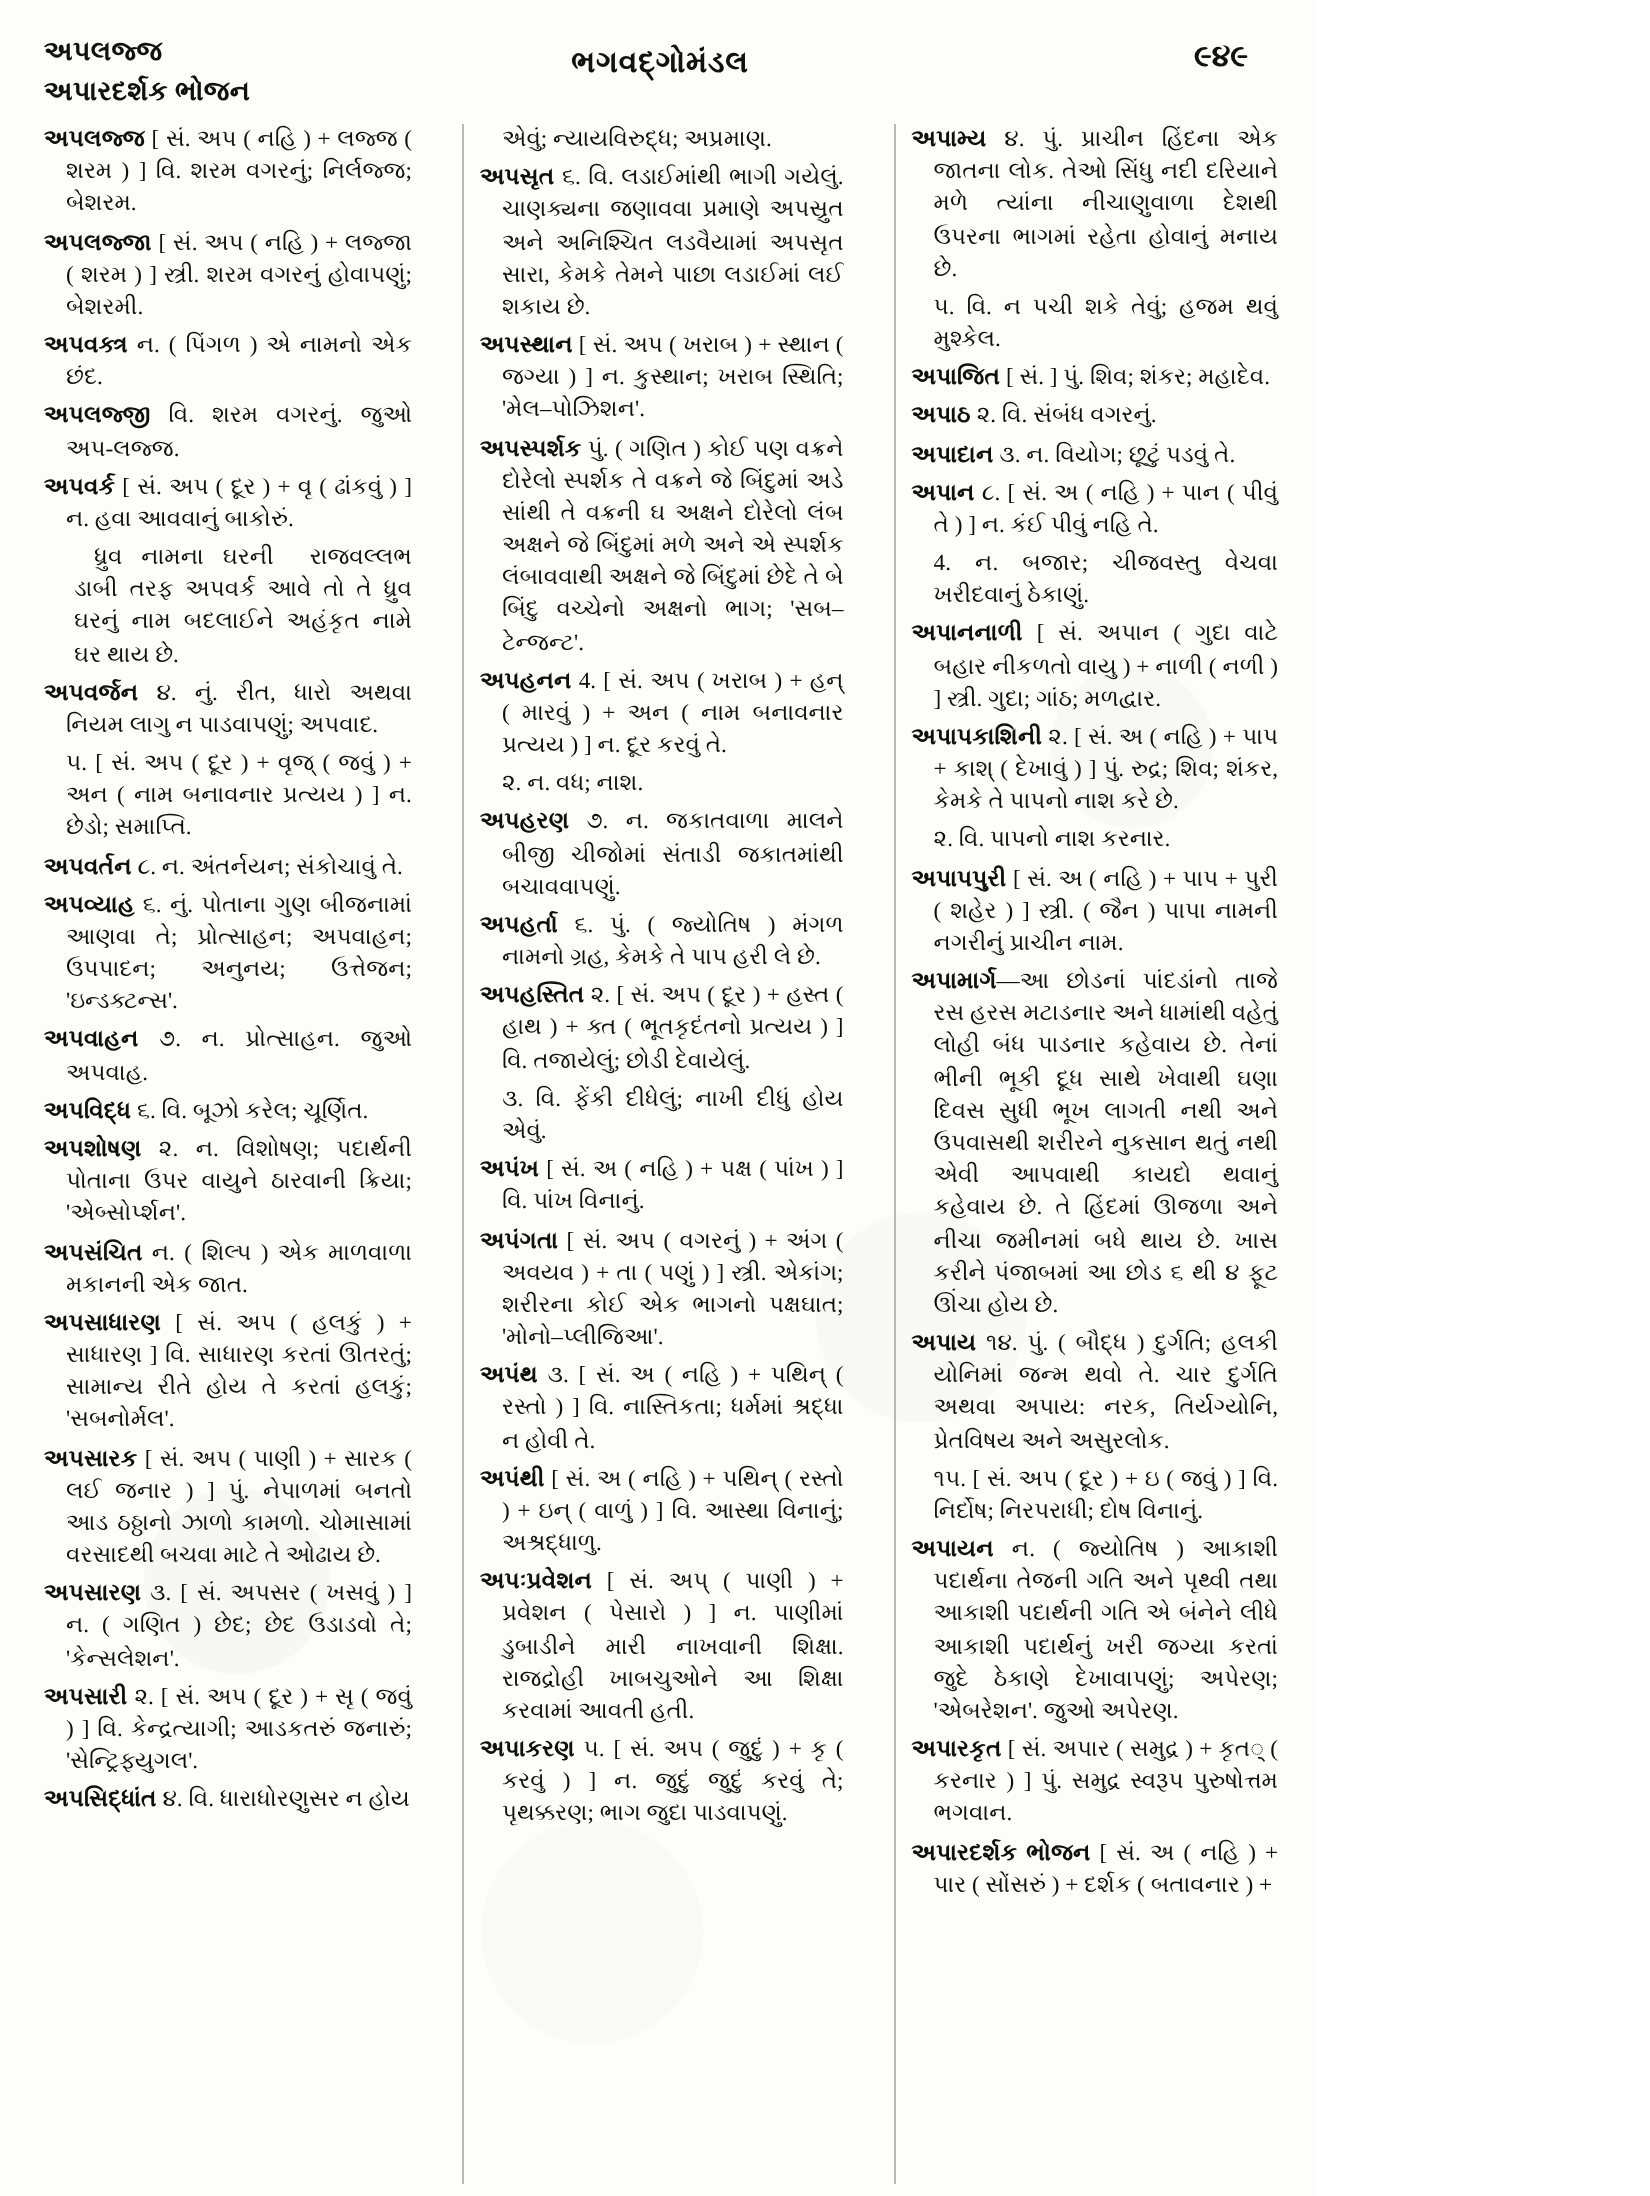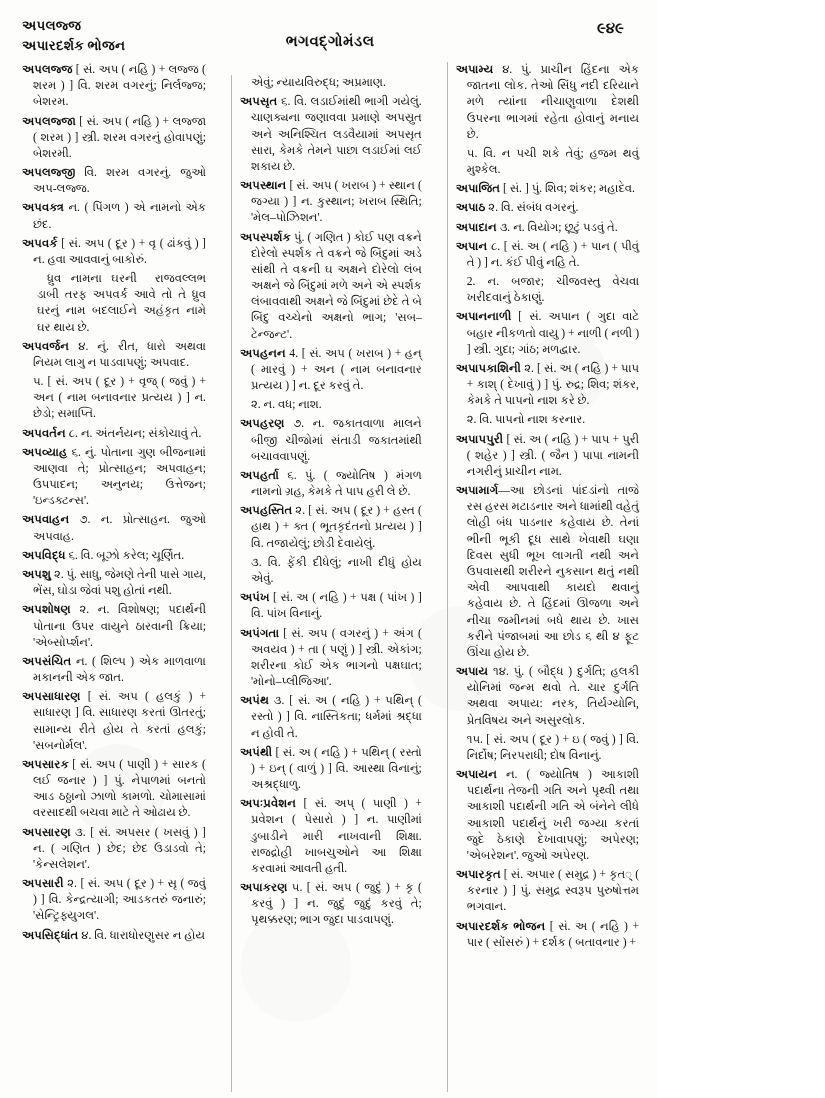--- a/index.html
+++ b/index.html
@@ -41,21 +41,21 @@
     font-size: 13.5px;
     font-weight: bold;
     color: #111;
     line-height: 1.45;
     letter-spacing: .2px;
   }
   .rh-left .rh-l2 { display: block; }
   .rh-center {
     position: absolute;
     left: 0; right: 0;
-    top: 17px;
+    top: 7px;
     text-align: center;
     font-size: 15px;
     font-weight: bold;
     color: #111;
     letter-spacing: .4px;
   }
   .rh-right {
     position: absolute;
     right: 18px;
     top: 4px;
@@ -80,21 +80,21 @@
     box-sizing: border-box;
     padding: 0 9px 0 8px;
     font-size: 11.6px;
     line-height: 1.395;
     color: #100f0f;
     text-align: justify;
     text-justify: inter-word;
     overflow: hidden;
   }
   .col.c1 { width: 272px; }
-  .col.c2 { width: 270px; border-left: 1px solid #b9b9b9; margin-top: 13px; }
+  .col.c2 { width: 270px; border-left: 1px solid #b9b9b9; }
   .col.c3 { width: 272px; border-left: 1px solid #b9b9b9; }
 
   .entry {
     margin: 0 0 3.0px 0;
     padding-left: 11px;
     text-indent: -11px;
   }
   .entry + .entry { margin-top: 3.0px; }
   .hw {
     font-weight: bold;
@@ -128,32 +128,31 @@
       <span class="rh-l2">અપારદર્શક ભોજન</span>
     </div>
     <div class="rh-center">ભગવદ્ગોમંડલ</div>
     <div class="rh-right">૯૪૯</div>
   </div>
 
   <div class="columns">
     <div class="col c1">
         <p class="entry"><span class="hw">અપલજ્જ</span><span> [ સં. અપ ( નહિ ) + લજ્જ ( શરમ ) ] વિ. શરમ વગરનું; નિર્લજ્જ; બેશરમ.</span></p>
         <p class="entry"><span class="hw">અપલજ્જા</span><span> [ સં. અપ ( નહિ ) + લજ્જા ( શરમ ) ] સ્ત્રી. શરમ વગરનું હોવાપણું; બેશરમી.</span></p>
+        <p class="entry"><span class="hw">અપવક્ત્ર</span><span> ન. ( પિંગળ ) એ નામનો એક છંદ.</span></p>
         <p class="entry"><span class="hw">અપલજ્જી</span><span> વિ. શરમ વગરનું. જુઓ અપ-લજ્જ.</span></p>
-        <p class="entry"><span class="hw">અપવક્ત્ર</span><span> ન. ( પિંગળ ) એ નામનો એક છંદ.</span></p>
         <p class="entry"><span class="hw">અપવર્ક</span><span> [ સં. અપ ( દૂર ) + વૃ ( ઢાંકવું ) ] ન. હવા આવવાનું બાકોરું.</span></p>
         <p class="quote"><span class="cite">રાજવલ્લભ</span><span>ધ્રુવ નામના ઘરની ડાબી તરફ અપવર્ક આવે તો તે ધ્રુવ ઘરનું નામ બદલાઈને અહંકૃત નામે ઘર થાય છે.</span></p>
         <div class="clear"></div>
         <p class="entry"><span class="hw">અપવર્જન</span><span> ૪. નું. રીત, ધારો અથવા નિયમ લાગુ ન પાડવાપણું; અપવાદ.</span></p>
         <p class="sense">૫. [ સં. અપ ( દૂર ) + વૃજ્ ( જવું ) + અન ( નામ બનાવનાર પ્રત્યય ) ] ન. છેડો; સમાપ્તિ.</p>
         <p class="entry"><span class="hw">અપવર્તન</span><span> ૮. ન. અંતર્નયન; સંકોચાવું તે.</span></p>
         <p class="entry"><span class="hw">અપવ્યાહ</span><span> ૬. નું. પોતાના ગુણ બીજનામાં આણવા તે; પ્રોત્સાહન; અપવાહન; ઉપપાદન; અનુનય; ઉત્તેજન; 'ઇન્ડક્ટન્સ'.</span></p>
         <p class="entry"><span class="hw">અપવાહન</span><span> ૭. ન. પ્રોત્સાહન. જુઓ અપવાહ.</span></p>
         <p class="entry"><span class="hw">અપવિદ્ધ</span><span> ૬. વિ. બૂઝો કરેલ; ચૂર્ણિત.</span></p>
-        <p class="entry"><span class="hw">અપશુ</span><span> ૨. પું. સાધુ, જેમણે તેની પાસે ગાય, ભેંસ, ઘોડા જેવાં પશુ હોતાં નથી.</span></p>
         <p class="entry"><span class="hw">અપશોષણ</span><span> ૨. ન. વિશોષણ; પદાર્થની પોતાના ઉપર વાયુને ઠારવાની ક્રિયા; 'એબ્સોર્પ્શન'.</span></p>
         <p class="entry"><span class="hw">અપસંચિત</span><span> ન. ( શિલ્પ ) એક માળવાળા મકાનની એક જાત.</span></p>
         <p class="entry"><span class="hw">અપસાધારણ</span><span> [ સં. અપ ( હલકું ) + સાધારણ ] વિ. સાધારણ કરતાં ઊતરતું; સામાન્ય રીતે હોય તે કરતાં હલકું; 'સબનોર્મલ'.</span></p>
         <p class="entry"><span class="hw">અપસારક</span><span> [ સં. અપ ( પાણી ) + સારક ( લઈ જનાર ) ] પું. નેપાળમાં બનતો આડ ઠઠ્ઠાનો ઝાળો કામળો. ચોમાસામાં વરસાદથી બચવા માટે તે ઓઢાય છે.</span></p>
         <p class="entry"><span class="hw">અપસારણ</span><span> ૩. [ સં. અપસર ( ખસવું ) ] ન. ( ગણિત ) છેદ; છેદ ઉડાડવો તે; 'કેન્સલેશન'.</span></p>
         <p class="entry"><span class="hw">અપસારી</span><span> ૨. [ સં. અપ ( દૂર ) + સૃ ( જવું ) ] વિ. કેન્દ્રત્યાગી; આડકતરું જનારું; 'સેન્ટ્રિફ્યુગલ'.</span></p>
         <p class="entry"><span class="hw">અપસિદ્ધાંત</span><span> ૪. વિ. ધારાધોરણુસર ન હોય</span></p>
       </div>
     <div class="col c2">
         <p class="sense">એવું; ન્યાયવિરુદ્ધ; અપ્રમાણ.</p>
@@ -174,21 +173,21 @@
         <p class="entry"><span class="hw">અપઃપ્રવેશન</span><span> [ સં. અપ્ ( પાણી ) + પ્રવેશન ( પેસારો ) ] ન. પાણીમાં ડુબાડીને મારી નાખવાની શિક્ષા. રાજદ્રોહી ખાબચુઓને આ શિક્ષા કરવામાં આવતી હતી.</span></p>
         <p class="entry"><span class="hw">અપાકરણ</span><span> ૫. [ સં. અપ ( જુદું ) + કૃ ( કરવું ) ] ન. જુદું જુદું કરવું તે; પૃથક્કરણ; ભાગ જુદા પાડવાપણું.</span></p>
       </div>
     <div class="col c3">
         <p class="entry"><span class="hw">અપામ્ય</span><span> ૪. પું. પ્રાચીન હિંદના એક જાતના લોક. તેઓ સિંધુ નદી દરિયાને મળે ત્યાંના નીચાણુવાળા દેશથી ઉપરના ભાગમાં રહેતા હોવાનું મનાય છે.</span></p>
         <p class="sense">૫. વિ. ન પચી શકે તેવું; હજમ થવું મુશ્કેલ.</p>
         <p class="entry"><span class="hw">અપાજિત</span><span> [ સં. ] પું. શિવ; શંકર; મહાદેવ.</span></p>
         <p class="entry"><span class="hw">અપાઠ</span><span> ૨. વિ. સંબંધ વગરનું.</span></p>
         <p class="entry"><span class="hw">અપાદાન</span><span> ૩. ન. વિયોગ; છૂટું પડવું તે.</span></p>
         <p class="entry"><span class="hw">અપાન</span><span> ૮. [ સં. અ ( નહિ ) + પાન ( પીવું તે ) ] ન. કંઈ પીવું નહિ તે.</span></p>
-        <p class="sense">2. ન. બજાર; ચીજવસ્તુ વેચવા ખરીદવાનું ઠેકાણું.</p>
+        <p class="sense">4. ન. બજાર; ચીજવસ્તુ વેચવા ખરીદવાનું ઠેકાણું.</p>
         <p class="entry"><span class="hw">અપાનનાળી</span><span> [ સં. અપાન ( ગુદા વાટે બહાર નીકળતો વાયુ ) + નાળી ( નળી ) ] સ્ત્રી. ગુદા; ગાંઠ; મળદ્વાર.</span></p>
         <p class="entry"><span class="hw">અપાપકાશિની</span><span> ૨. [ સં. અ ( નહિ ) + પાપ + કાશ્ ( દેખાવું ) ] પું. રુદ્ર; શિવ; શંકર, કેમકે તે પાપનો નાશ કરે છે.</span></p>
         <p class="sense">૨. વિ. પાપનો નાશ કરનાર.</p>
         <p class="entry"><span class="hw">અપાપપુરી</span><span> [ સં. અ ( નહિ ) + પાપ + પુરી ( શહેર ) ] સ્ત્રી. ( જૈન ) પાપા નામની નગરીનું પ્રાચીન નામ.</span></p>
         <p class="entry"><span class="hw">અપામાર્ગ</span><span>—આ છોડનાં પાંદડાંનો તાજે રસ હરસ મટાડનાર અને ધામાંથી વહેતું લોહી બંધ પાડનાર કહેવાય છે. તેનાં ભીની ભૂકી દૂધ સાથે ખેવાથી ઘણા દિવસ સુધી ભૂખ લાગતી નથી અને ઉપવાસથી શરીરને નુકસાન થતું નથી એવી આપવાથી કાયદો થવાનું કહેવાય છે. તે હિંદમાં ઊજળા અને નીચા જમીનમાં બધે થાય છે. ખાસ કરીને પંજાબમાં આ છોડ ૬ થી ૪ ફૂટ ઊંચા હોય છે.</span></p>
         <p class="entry"><span class="hw">અપાય</span><span> ૧૪. પું. ( બૌદ્ધ ) દુર્ગતિ; હલકી યોનિમાં જન્મ થવો તે. ચાર દુર્ગતિ અથવા અપાય: નરક, તિર્યગ્યોનિ, પ્રેતવિષય અને અસુરલોક.</span></p>
         <p class="sense">૧૫. [ સં. અપ ( દૂર ) + ઇ ( જવું ) ] વિ. નિર્દોષ; નિરપરાધી; દોષ વિનાનું.</p>
         <p class="entry"><span class="hw">અપાયન</span><span> ન. ( જ્યોતિષ ) આકાશી પદાર્થના તેજની ગતિ અને પૃથ્વી તથા આકાશી પદાર્થની ગતિ એ બંનેને લીધે આકાશી પદાર્થનું ખરી જગ્યા કરતાં જુદે ઠેકાણે દેખાવાપણું; અપેરણ; 'એબરેશન'. જુઓ અપેરણ.</span></p>
         <p class="entry"><span class="hw">અપારકૃત</span><span> [ સં. અપાર ( સમુદ્ર ) + કૃત् ( કરનાર ) ] પું. સમુદ્ર સ્વરૂપ પુરુષોત્તમ ભગવાન.</span></p>
         <p class="entry"><span class="hw">અપારદર્શક ભોજન</span><span> [ સં. અ ( નહિ ) + પાર ( સોંસરું ) + દર્શક ( બતાવનાર ) +</span></p>

